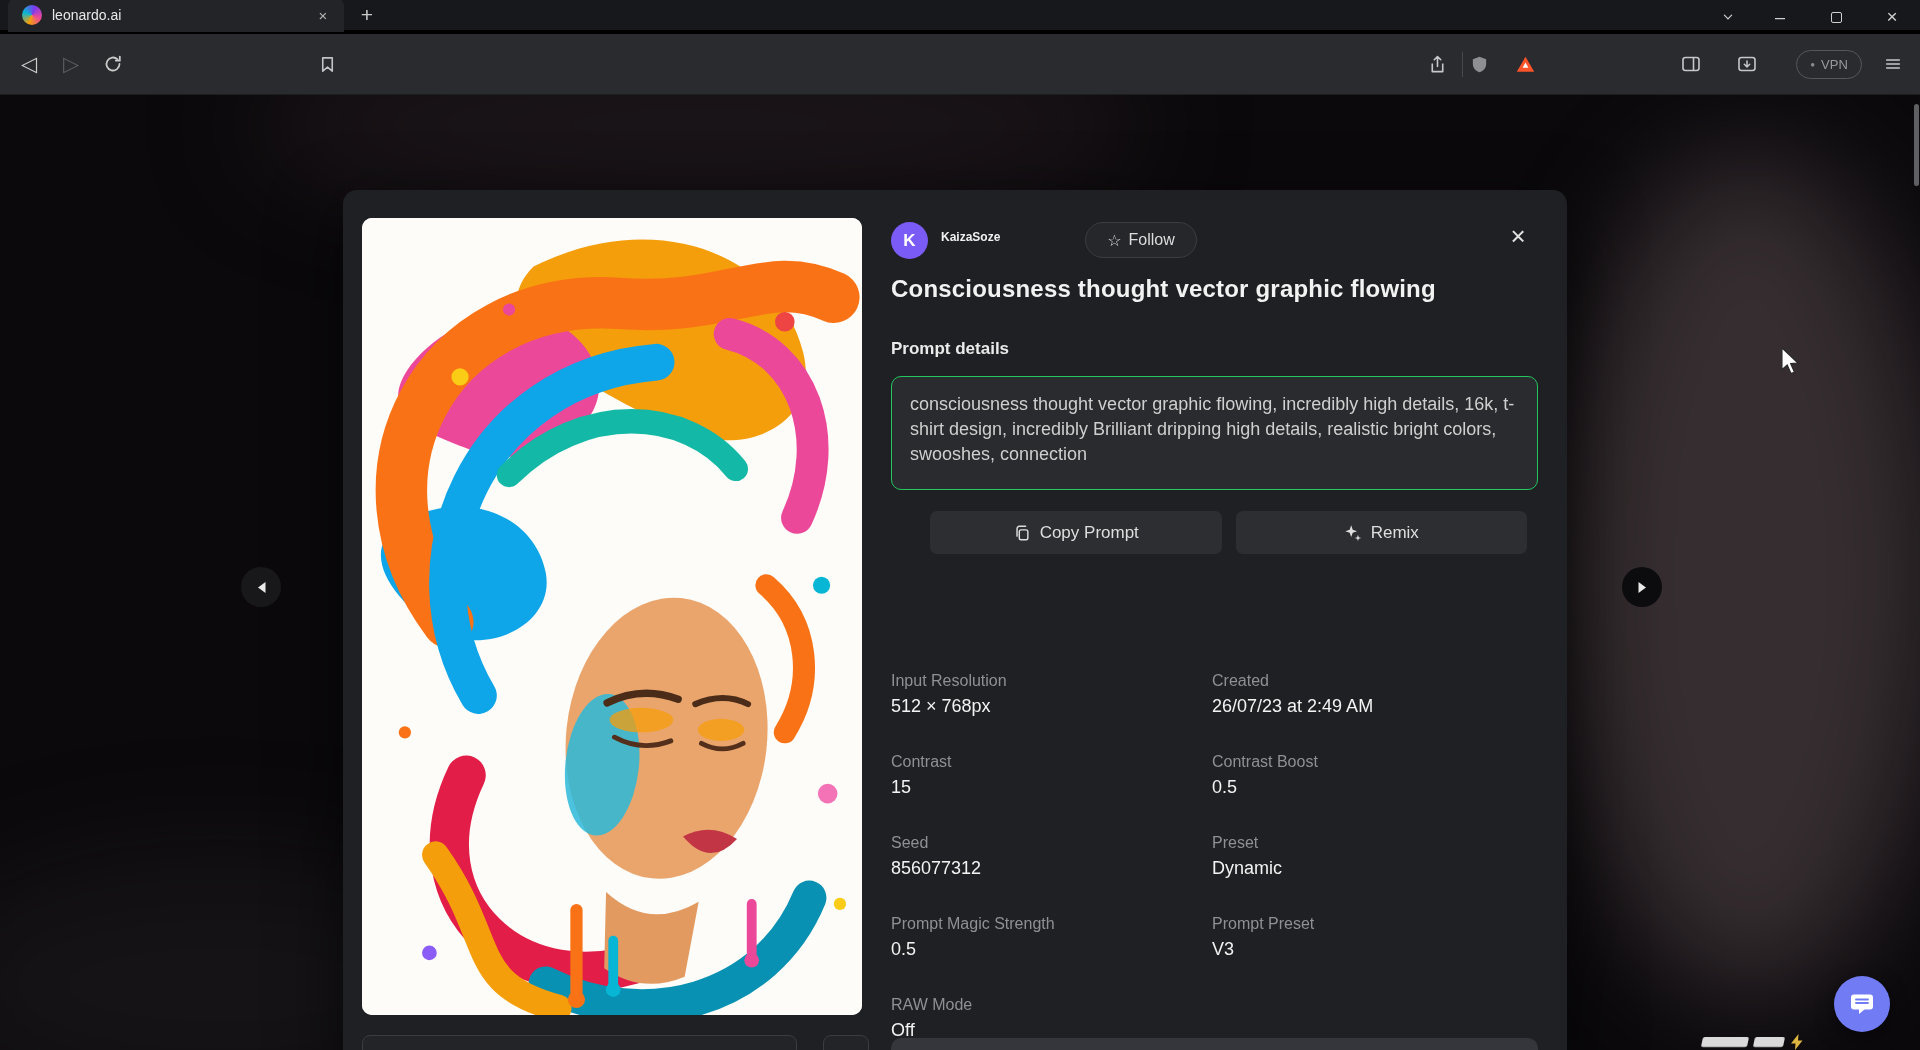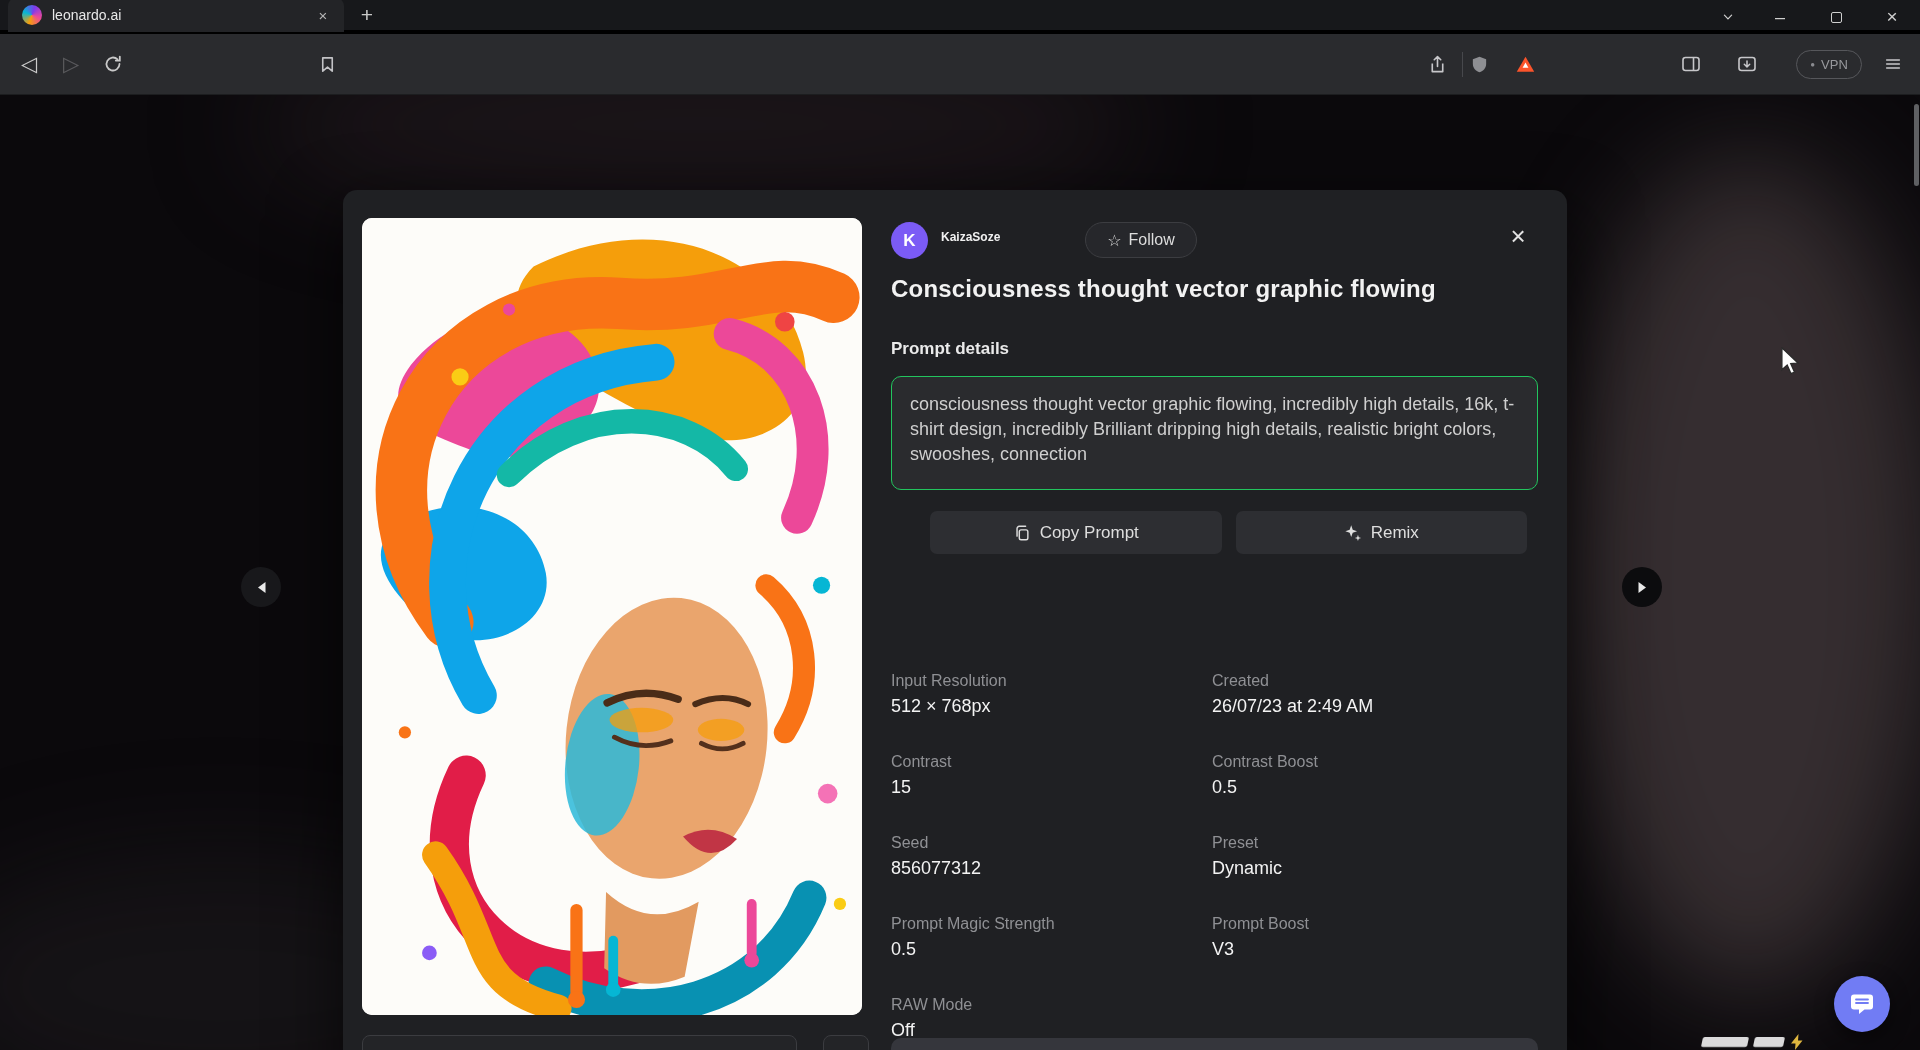--- a/index.html
+++ b/index.html
@@ -272,21 +272,21 @@
           </div>
           <div class="meta-cell">
             <div class="meta-label">Preset</div>
             <div class="meta-value">Dynamic</div>
           </div>
           <div class="meta-cell">
             <div class="meta-label">Prompt Magic Strength</div>
             <div class="meta-value">0.5</div>
           </div>
           <div class="meta-cell">
-            <div class="meta-label">Prompt Boost</div>
+            <div class="meta-label">Prompt Preset</div>
             <div class="meta-value">V3</div>
           </div>
           <div class="meta-cell">
             <div class="meta-label">RAW Mode</div>
             <div class="meta-value">Off</div>
           </div>
         </div>
       </div>
 
       <div class="cut-bar"></div>

